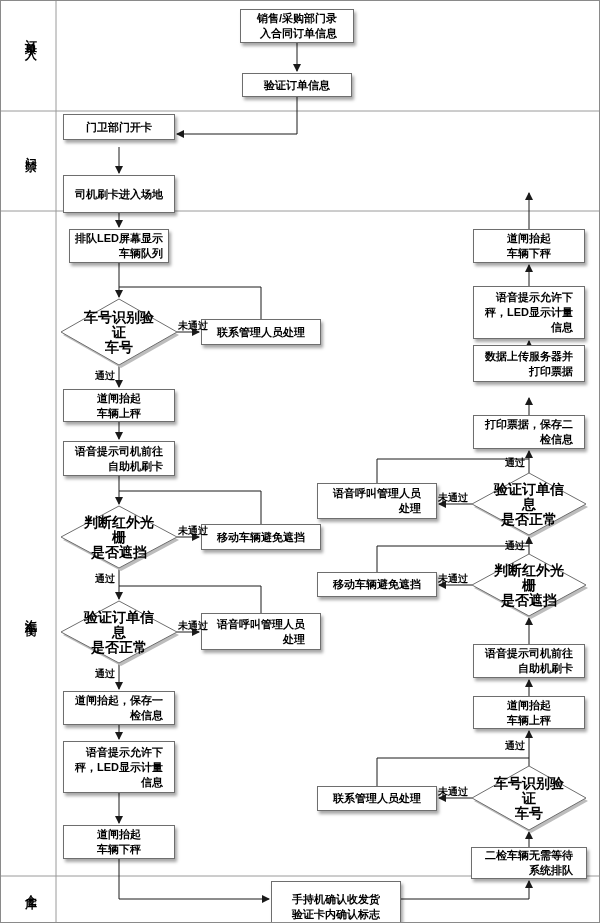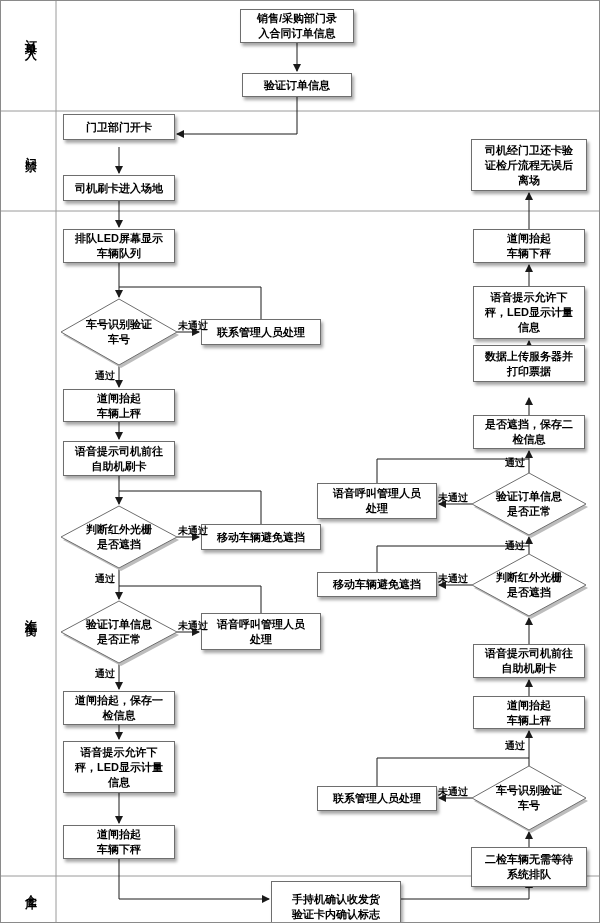--- a/index.html
+++ b/index.html
@@ -5,27 +5,27 @@
   html,body{margin:0;padding:0;background:#ffffff;}
   #canvas{
     position:relative;width:600px;height:923px;box-sizing:border-box;
     background:#ffffff;border:1px solid #8a8a8a;overflow:hidden;
     font-family:"Liberation Sans",sans-serif;
   }
   .wires{position:absolute;left:0;top:0;}
   .node{
     position:absolute;box-sizing:border-box;background:#ffffff;
     border:1px solid #6e6e6e;box-shadow:2px 3px 3px rgba(0,0,0,.35);
-    display:flex;align-items:center;justify-content:center;text-align:center;
+    display:flex;align-items:center;justify-content:center;text-align:right;
     font-size:11px;font-weight:bold;line-height:15px;color:#000;
     white-space:pre-line;padding:1px 2px;
   }
   .dtext{
     position:absolute;display:flex;align-items:center;justify-content:center;
-    text-align:center;font-size:11px;font-weight:bold;line-height:15px;color:#000;
+    text-align:center;font-size:14px;font-weight:bold;line-height:15px;color:#000;
     white-space:pre-line;
   }
   .elabel{position:absolute;font-size:10px;font-weight:bold;color:#000;}
   .lane-label{
     position:absolute;left:21px;writing-mode:vertical-lr;text-orientation:upright;
     font-size:12px;font-weight:bold;color:#000;letter-spacing:3px;
   }
 </style>
 </head>
 <body>
@@ -105,62 +105,59 @@
 
   <div class="lane-label" style="top:28px">订单录入</div>
   <div class="lane-label" style="top:146px">门禁</div>
   <div class="lane-label" style="top:608px">汽车衡</div>
   <div class="lane-label" style="top:883px">仓库</div>
 
   <div class="node" style="left:239px;top:8px;width:114px;height:34px">销售/采购部门录
 入合同订单信息</div>
   <div class="node" style="left:241px;top:72px;width:110px;height:24px">验证订单信息</div>
   <div class="node" style="left:62px;top:113px;width:112px;height:26px">门卫部门开卡</div>
-  <div class="node" style="left:62px;top:174px;width:112px;height:26px">司机刷卡进入场地</div>
-  <div class="node" style="left:62px;top:228px;width:112px;height:34px">排队LED屏幕显示
+  <div class="node" style="left:62px;top:174px;width:112px;height:38px">司机刷卡进入场地</div>
+  <div class="node" style="left:68px;top:228px;width:100px;height:34px">排队LED屏幕显示
 车辆队列</div>
   <div class="node" style="left:200px;top:318px;width:120px;height:26px">联系管理人员处理</div>
   <div class="node" style="left:62px;top:388px;width:112px;height:33px">道闸抬起
 车辆上秤</div>
   <div class="node" style="left:62px;top:440px;width:112px;height:35px">语音提示司机前往
 自助机刷卡</div>
   <div class="node" style="left:200px;top:523px;width:120px;height:26px">移动车辆避免遮挡</div>
   <div class="node" style="left:200px;top:612px;width:120px;height:37px">语音呼叫管理人员
 处理</div>
   <div class="node" style="left:62px;top:690px;width:112px;height:34px">道闸抬起，保存一
 检信息</div>
   <div class="node" style="left:62px;top:740px;width:112px;height:52px">语音提示允许下
 秤，LED显示计量
 信息</div>
   <div class="node" style="left:62px;top:824px;width:112px;height:34px">道闸抬起
 车辆下秤</div>
   <div class="node" style="left:270px;top:880px;width:130px;height:52px">手持机确认收发货
 验证卡内确认标志</div>
-  <div class="node" style="left:470px;top:846px;width:116px;height:40px">二检车辆无需等待
+  <div class="node" style="left:470px;top:846px;width:116px;height:32px">二检车辆无需等待
 系统排队</div>
   <div class="node" style="left:316px;top:785px;width:120px;height:25px">联系管理人员处理</div>
   <div class="node" style="left:472px;top:695px;width:112px;height:33px">道闸抬起
 车辆上秤</div>
   <div class="node" style="left:472px;top:643px;width:112px;height:34px">语音提示司机前往
 自助机刷卡</div>
   <div class="node" style="left:316px;top:571px;width:120px;height:25px">移动车辆避免遮挡</div>
   <div class="node" style="left:316px;top:482px;width:120px;height:36px">语音呼叫管理人员
 处理</div>
-  <div class="node" style="left:472px;top:414px;width:112px;height:34px">是否遮挡，保存二
+  <div class="node" style="left:472px;top:414px;width:112px;height:34px">打印票据，保存二
 检信息</div>
   <div class="node" style="left:472px;top:344px;width:112px;height:37px">数据上传服务器并
 打印票据</div>
   <div class="node" style="left:472px;top:285px;width:112px;height:53px">语音提示允许下
 秤，LED显示计量
 信息</div>
   <div class="node" style="left:472px;top:228px;width:112px;height:34px">道闸抬起
 车辆下秤</div>
-  <div class="node" style="left:470px;top:138px;width:116px;height:52px">司机经门卫还卡验
-证检斤流程无误后
-离场</div>
 
   <div class="dtext" style="left:82px;top:305px;width:72px;height:52px">车号识别验证
 车号</div>
   <div class="dtext" style="left:82px;top:510px;width:72px;height:52px">判断红外光栅
 是否遮挡</div>
   <div class="dtext" style="left:82px;top:605px;width:72px;height:52px">验证订单信息
 是否正常</div>
   <div class="dtext" style="left:492px;top:771px;width:72px;height:52px">车号识别验证
 车号</div>
   <div class="dtext" style="left:492px;top:558px;width:72px;height:52px">判断红外光栅

